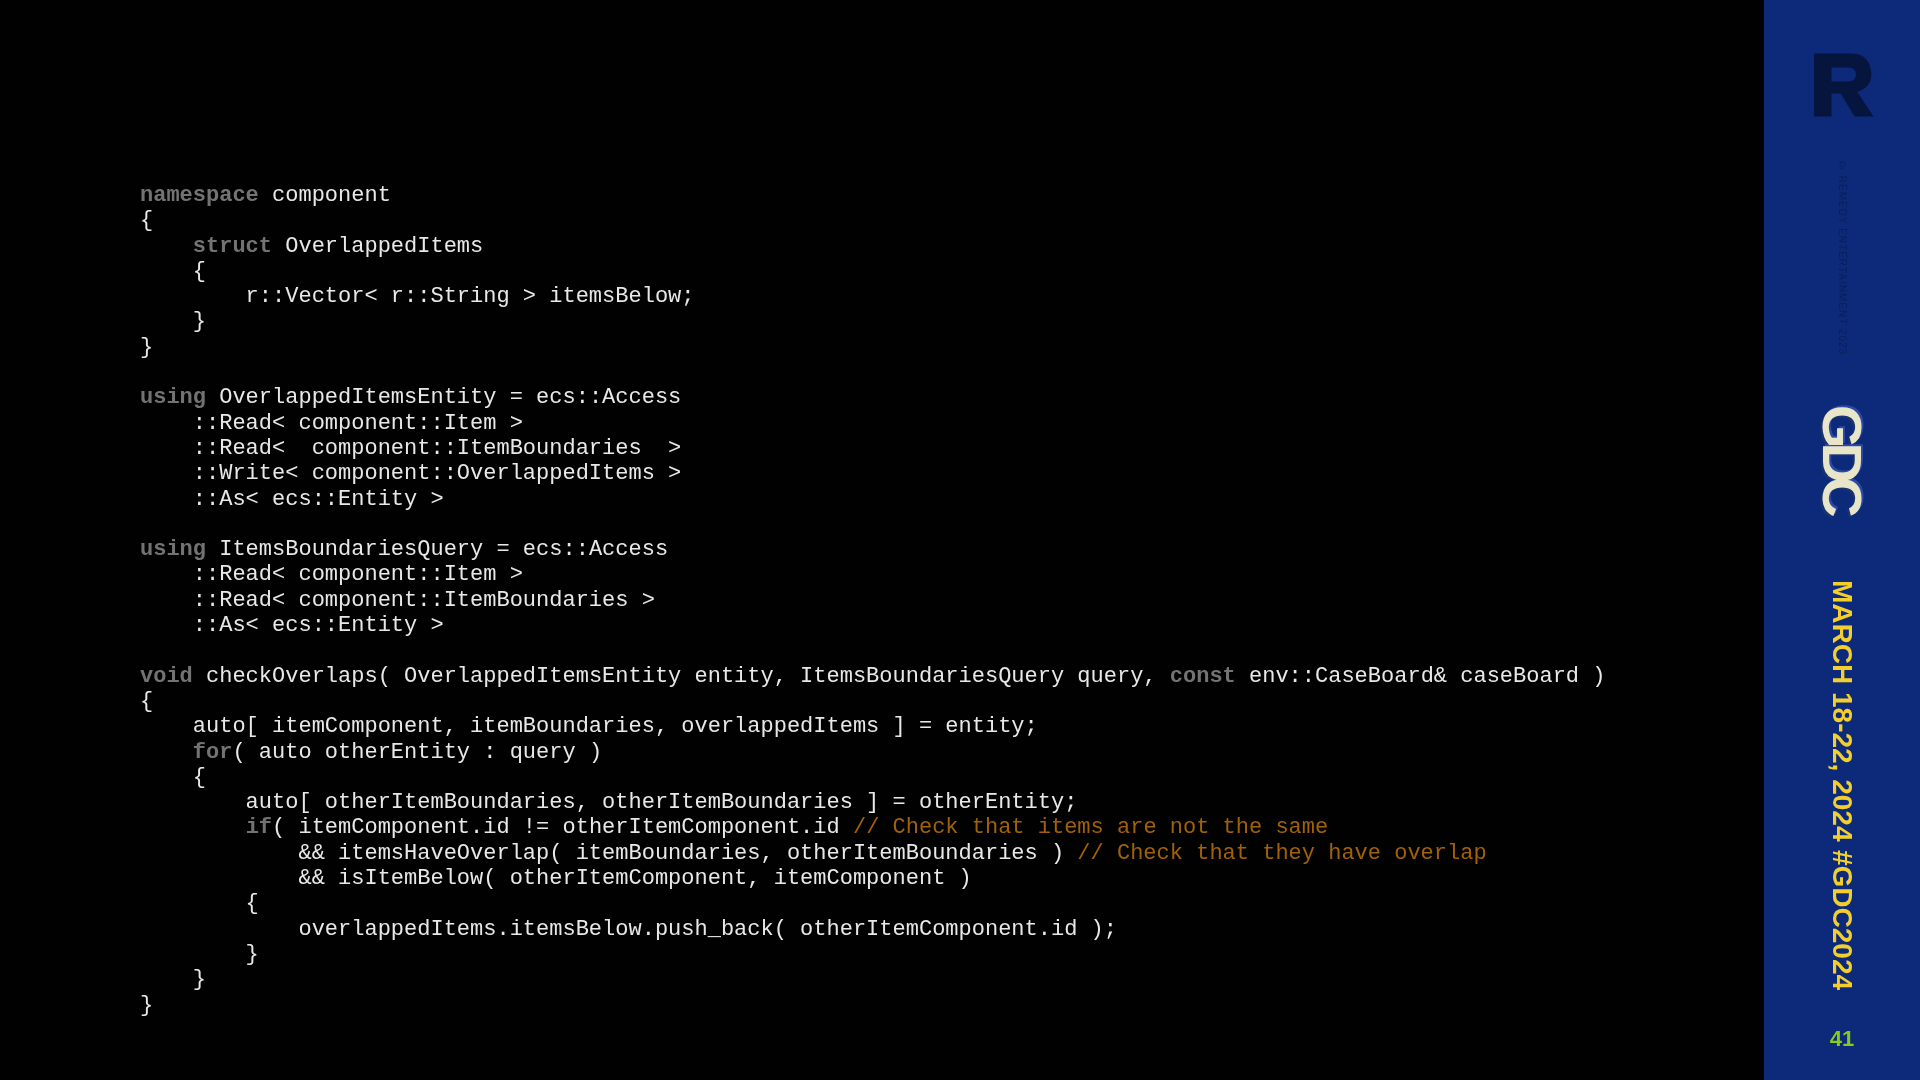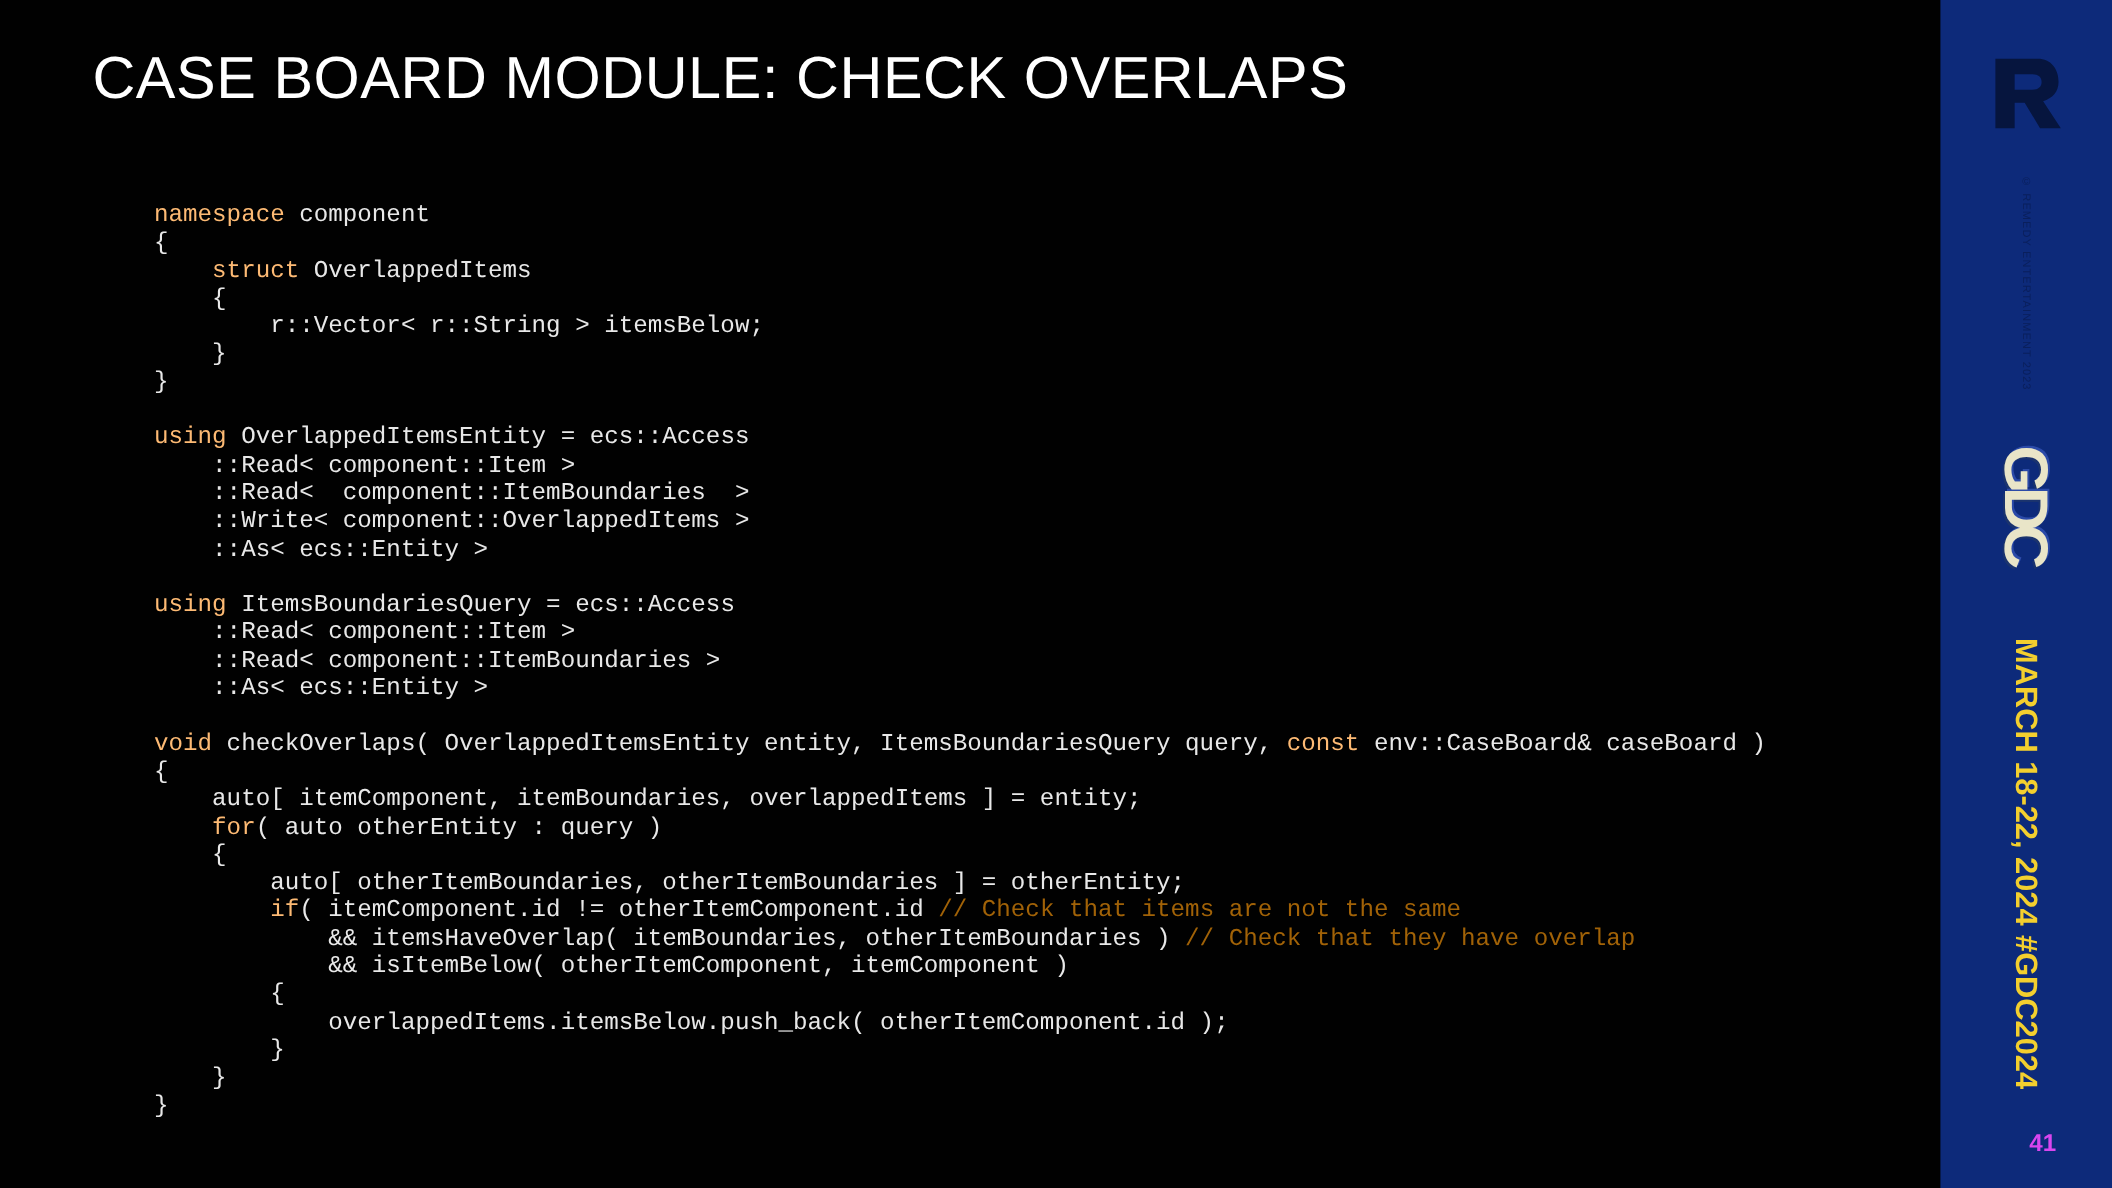--- a/index.html
+++ b/index.html
@@ -1,37 +1,36 @@
 <!DOCTYPE html>
 <html><head>
 <meta charset="utf-8">
 <style>
   * { margin: 0; padding: 0; box-sizing: border-box; }
   html, body { width: 1920px; height: 1080px; background: #000; overflow: hidden; font-family: Arial, Helvetica, sans-serif; }
   .slide { position: relative; width: 1920px; height: 1080px; background: #010101; }
   .main { position: absolute; left: 0; top: 0; width: 1764px; height: 1080px; }
   .title { position: absolute; left: 84px; top: 40px; color: #fff; font-size: 54px; font-weight: 400; letter-spacing: 0.5px; }
   .code { position: absolute; left: 140px; top: 183px; font-family: "Consolas","Menlo","Courier New",monospace; font-size: 22px; line-height: 25.3px; white-space: pre; color: #e8e8e8; }
-  .kw { color: #fdba74; font-weight: 400; }
+  .kw { color: #737373; font-weight: 700; }
   .cm { color: #a16207; }
   .sidebar { position: absolute; right: 0; top: 0; width: 156px; height: 1080px; background: #0d2a7a; }
   .logo-r { position: absolute; top: 50px; left: 50%; transform: translateX(-50%); width: 70px; height: 70px; }
   .logo-r svg { width: 100%; height: 100%; }
   .copyright { position: absolute; top: 160px; left: 50%; transform: translateX(-50%) rotate(0deg); writing-mode: vertical-rl; color: #0a1f5c; font-size: 10px; letter-spacing: 1px; }
   .gdc { position: absolute; top: 405px; left: 50%; transform: translateX(-50%); font-family: Arial, sans-serif; font-weight: 900; font-size: 56px; writing-mode: vertical-rl; color: #e9e5c8; letter-spacing: -6px; text-shadow: -2px -2px 0 #2b4aa8, 2px 2px 0 #1a336e; }
   .dates { position: absolute; top: 580px; left: 50%; transform: translateX(-50%); writing-mode: vertical-rl; font-family: Arial, sans-serif; font-weight: 900; font-size: 28px; color: #f3cf2e; letter-spacing: 0px; }
   .hashtag { position: absolute; top: 850px; left: 50%; transform: translateX(-50%); writing-mode: vertical-rl; font-family: Arial, sans-serif; font-weight: 900; font-size: 28px; color: #f3cf2e; letter-spacing: 0px; }
-  .pagenum { position: absolute; bottom: 28px; left: 50%; transform: translateX(-50%); color: #d946ef; font-size: 22px; font-weight: 600; margin-left: 15px; }
+  .pagenum { position: absolute; bottom: 28px; left: 50%; transform: translateX(-50%); color: #84cc16; font-size: 22px; font-weight: 600; }
 </style>
 </head>
 <body>
 
 <div class="slide">
   <div class="main">
-    <div class="title">CASE BOARD MODULE: CHECK OVERLAPS</div>
 
     <div class="code"><span class="kw">namespace</span><span> component</span>
 <span>{</span>
 <span>    </span><span class="kw">struct</span><span> OverlappedItems</span>
 <span>    {</span>
 <span>        r::Vector&lt; r::String &gt; itemsBelow;</span>
 <span>    }</span>
 <span>}</span>
 <span></span>
 <span class="kw">using</span><span> OverlappedItemsEntity = ecs::Access</span>

